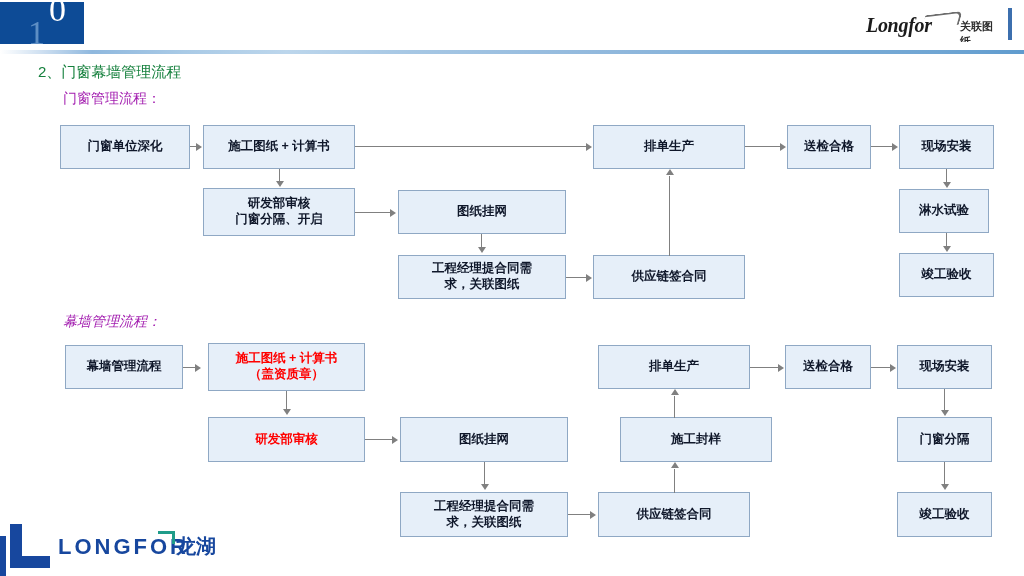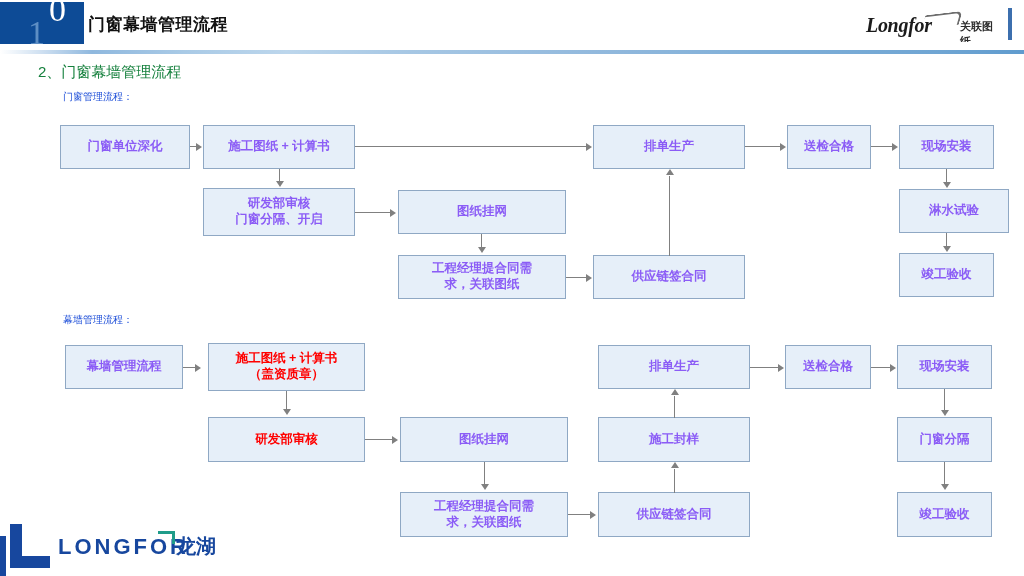--- a/index.html
+++ b/index.html
@@ -59,29 +59,29 @@
   }
   .hdr-bar-right{
     position:absolute;right:12px;top:8px;width:4px;height:32px;background:#3c6fae;
   }
 
   
   .sec-title{
     position:absolute;font-size:15px;color:#15803d;white-space:nowrap;
   }
   .sub-title{
-    position:absolute;font-size:10px;color:#1d4ed8;white-space:nowrap;
+    position:absolute;font-size:14px;color:#a21caf;white-space:nowrap;
   }
 
   
   .box{
     position:absolute;box-sizing:border-box;
     background:#e6eff9;border:1px solid #8fa8c4;
     display:flex;align-items:center;justify-content:center;
-    text-align:center;color:#8b5cf6;
+    text-align:center;color:#0f172a;
     font-size:12.5px;font-weight:bold;line-height:1.25;
     padding:2px 3px;
   }
   .box.red{color:#ff0000;}
 
   
   .ln{position:absolute;background:#808080;}
   .lnh{height:1.4px;}
   .lnv{width:1.4px;}
   .arw{position:absolute;width:0;height:0;}
@@ -114,45 +114,44 @@
 </style>
 </head>
 <body>
 
 <div class="page">
 
   <div class="hdr-badge">
     <span class="num0">0</span>
     <span class="num1">1</span>
   </div>
-  <div class="hdr-title">门窗幕墙管理流程</div>
 
 
   <div class="hdr-logo-ovl">
     <span class="lf">Longfor</span>
     <span class="swoosh"></span>
     <span class="cn">关联图纸</span>
   </div>
   <div class="hdr-bar-right"></div>
   <div class="hdr-rule"></div>
 
   <div class="sec-title" style="left:38px;top:63px;">2、门窗幕墙管理流程</div>
   <div class="sub-title" style="left:63px;top:90px;">门窗管理流程：</div>
-  <div class="sub-title" style="left:63px;top:313px;">幕墙管理流程：</div>
+  <div class="sub-title" style="left:63px;top:313px;font-style:italic;">幕墙管理流程：</div>
 
   <div class="box" style="left:60px;top:125px;width:130px;height:44px;">门窗单位深化</div>
   <div class="box" style="left:203px;top:125px;width:152px;height:44px;">施工图纸 + 计算书</div>
   <div class="box" style="left:593px;top:125px;width:152px;height:44px;">排单生产</div>
   <div class="box" style="left:787px;top:125px;width:84px;height:44px;">送检合格</div>
   <div class="box" style="left:899px;top:125px;width:95px;height:44px;">现场安装</div>
 
   <div class="box" style="left:203px;top:188px;width:152px;height:48px;white-space:pre-line;">研发部审核
 门窗分隔、开启</div>
   <div class="box" style="left:398px;top:190px;width:168px;height:44px;">图纸挂网</div>
-  <div class="box" style="left:899px;top:189px;width:110px;height:44px;">淋水试验</div>
+  <div class="box" style="left:899px;top:189px;width:90px;height:44px;">淋水试验</div>
 
   <div class="box" style="left:398px;top:255px;width:168px;height:44px;white-space:pre-line;">工程经理提合同需
 求，关联图纸</div>
   <div class="box" style="left:593px;top:255px;width:152px;height:44px;">供应链签合同</div>
   <div class="box" style="left:899px;top:253px;width:95px;height:44px;">竣工验收</div>
 
   <div class="ln lnh" style="left:190px;top:146px;width:7px;"></div>
   <div class="arw arw-r" style="left:196px;top:143px;"></div>
 
   <div class="ln lnh" style="left:355px;top:146px;width:232px;"></div>
@@ -187,21 +186,21 @@
 
   <div class="box" style="left:65px;top:345px;width:118px;height:44px;">幕墙管理流程</div>
   <div class="box red" style="left:208px;top:343px;width:157px;height:48px;white-space:pre-line;">施工图纸 + 计算书
 （盖资质章）</div>
   <div class="box" style="left:598px;top:345px;width:152px;height:44px;">排单生产</div>
   <div class="box" style="left:785px;top:345px;width:86px;height:44px;">送检合格</div>
   <div class="box" style="left:897px;top:345px;width:95px;height:44px;">现场安装</div>
 
   <div class="box red" style="left:208px;top:417px;width:157px;height:45px;">研发部审核</div>
   <div class="box" style="left:400px;top:417px;width:168px;height:45px;">图纸挂网</div>
-  <div class="box" style="left:598px;top:417px;width:152px;height:45px;">施工封样</div>
+  <div class="box" style="left:620px;top:417px;width:152px;height:45px;">施工封样</div>
   <div class="box" style="left:897px;top:417px;width:95px;height:45px;">门窗分隔</div>
 
   <div class="box" style="left:400px;top:492px;width:168px;height:45px;white-space:pre-line;">工程经理提合同需
 求，关联图纸</div>
   <div class="box" style="left:598px;top:492px;width:152px;height:45px;">供应链签合同</div>
   <div class="box" style="left:897px;top:492px;width:95px;height:45px;">竣工验收</div>
 
   <div class="ln lnh" style="left:183px;top:367px;width:12px;"></div>
   <div class="arw arw-r" style="left:195px;top:364px;"></div>
 

